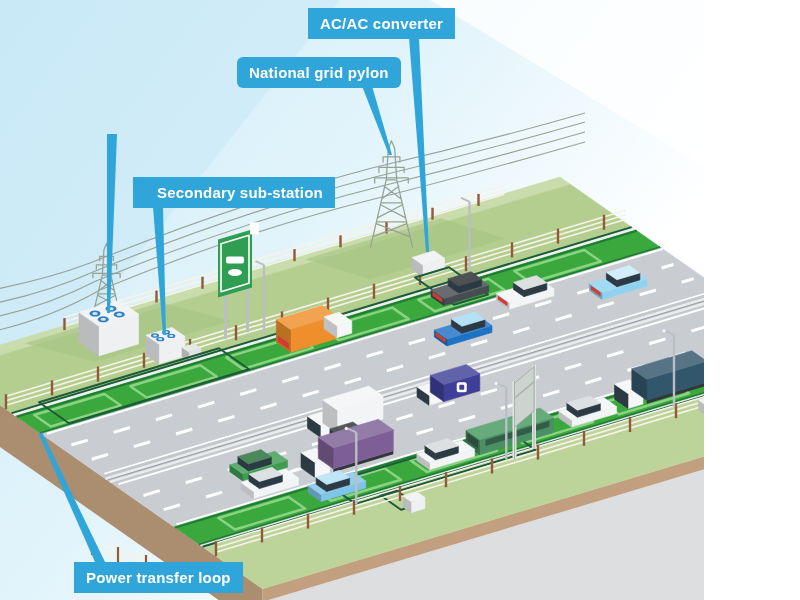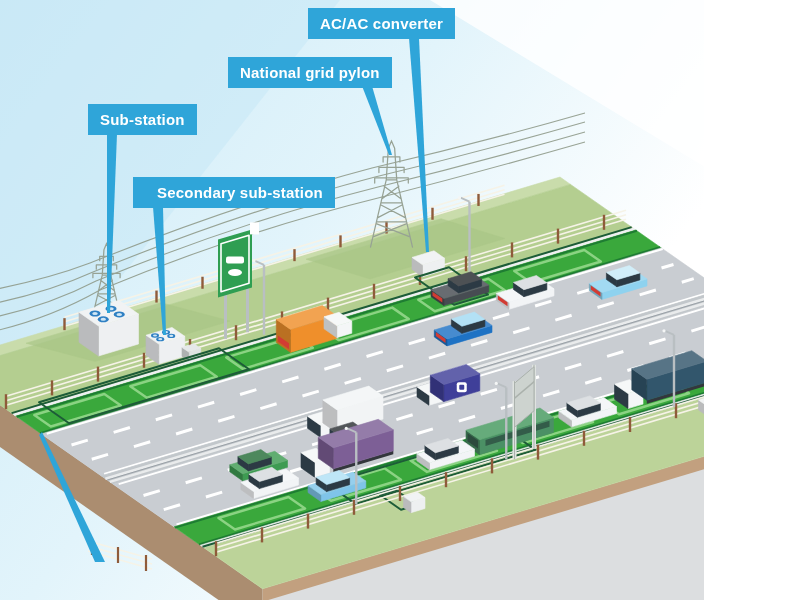--- a/index.html
+++ b/index.html
@@ -2,21 +2,21 @@
 <html><head>
 <meta charset="utf-8">
 <style>
   html,body{margin:0;padding:0;background:#fff;}
   #stage{position:relative;width:704px;height:600px;overflow:hidden;
          font-family:"Liberation Sans",sans-serif;background:#fff;}
   #scene{position:absolute;left:0;top:0;}
   .callout{position:absolute;color:#fff;font-weight:bold;font-size:15px;
            line-height:1;padding:8px 12px;white-space:nowrap;letter-spacing:.2px;}
   .co-acac{left:308px;top:8px;}
-  .co-pylon{left:228px;top:57px;}
+  .co-pylon{left:237px;top:57px;border-radius:6px;}
   .co-sub{left:88px;top:104px;}
   .co-secondary{left:133px;top:177px;}
   .co-loop{left:74px;top:562px;}
 </style>
 </head>
 <body>
 
 <div id="stage">
   <svg id="scene" width="800" height="600" viewBox="0 0 800 600">
       <g>
@@ -385,15 +385,15 @@
         <polygon points="409,38 419,38 429,252 426,252" fill="#2fa5d9" stroke="none" stroke-width="0"></polygon>
         <polygon points="362,86 372,86 392,155 389,155" fill="#2fa5d9" stroke="none" stroke-width="0"></polygon>
         <polygon points="107,134 117,134 110,313 107,313" fill="#2fa5d9" stroke="none" stroke-width="0"></polygon>
         <polygon points="153,207 163,207 166,335 163,335" fill="#2fa5d9" stroke="none" stroke-width="0"></polygon>
         <polygon points="95,562 105,562 42,432 39,435" fill="#2fa5d9" stroke="none" stroke-width="0"></polygon>
       </g>
     </svg>
 
   <div class="callout co-acac" style="background: rgb(47, 165, 217);">AC/AC converter</div>
   <div class="callout co-pylon" style="background: rgb(47, 165, 217);">National grid pylon</div>
-  <div class="callout co-sub" style="background: rgb(47, 165, 217);">Sub-station</div>
   <div class="callout co-secondary" style="background: rgb(47, 165, 217); padding-left: 24px;">Secondary sub-station</div>
+  <div class="callout co-loop" style="background: rgb(47, 165, 217);">Power transfer loop</div>
 </div>
 
 </body></html>

